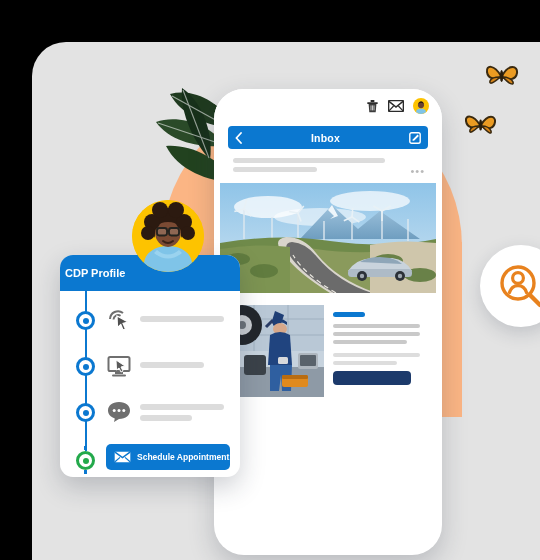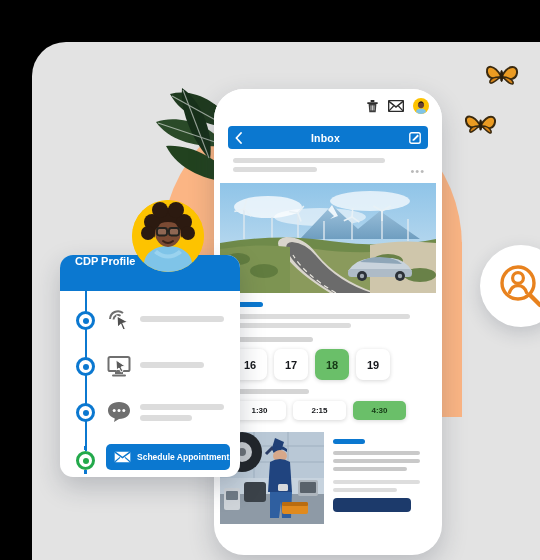--- a/index.html
+++ b/index.html
@@ -70,22 +70,22 @@
   .btext{flex:1;padding:7px 11px 0 9px;}
   .btag{width:32px;height:5px;background:#0b78d0;border-radius:3px;margin-bottom:7px;}
   .bln{height:4px;border-radius:3px;background:#c9c9c9;margin-bottom:4px;}
   .bln.l{background:#ddd;}
   .navybtn{margin-top:6px;width:78px;height:14px;border-radius:4px;background:#1c3a6b;}
 
   
   .cdp{position:absolute;left:28px;top:213px;width:180px;height:222px;
        background:#fff;border-radius:13px;overflow:hidden;
        box-shadow:0 10px 26px rgba(30,40,60,.22);}
-  .cdp-head{height:36px;background:#0b78d0;display:flex;align-items:flex-start;
-            padding-left:15px;}
+  .cdp-head{height:36px;background:#0b78d0;display:flex;align-items:center;
+            padding-left:5px;}
   .cdp-title{color:#fff;font-size:11px;font-weight:bold;}
   .cdp-body{position:relative;height:154px;}
 
   .rail{position:absolute;left:25px;top:0px;width:2px;height:160px;background:#0b78d0;}
   .rail-d{position:absolute;left:24px;top:155px;width:3px;height:42px;
           background:repeating-linear-gradient(to bottom,#0b78d0 0 4px,transparent 4px 8px);}
   .node{position:absolute;left:16px;width:19px;height:19px;border-radius:50%;
         background:#fff;border:3px solid #0b78d0;box-sizing:border-box;}
   .node i{position:absolute;left:3.5px;top:3.5px;width:6px;height:6px;border-radius:50%;
           background:#0b78d0;display:block;}
@@ -265,40 +265,20 @@
               <path d="M140 79 Q148 74 160 74 L170 75 Q178 77 182 81 Z" fill="#8fa6b8"></path>
               <rect x="128" y="86" width="64" height="8" rx="3.5" fill="#aebbc7"></rect>
               <circle cx="142" cy="93" r="5" fill="#2b3138"></circle>
                 <circle cx="142" cy="93" r="2.2" fill="#9fa8b0"></circle>
               <circle cx="180" cy="93" r="5" fill="#2b3138"></circle>
                 <circle cx="180" cy="93" r="2.2" fill="#9fa8b0"></circle>
             </g>
           </svg>
         </div>
 
-        <div class="sect">
-          <div class="tagbar"></div>
-          <div class="ln" style="width:93%"></div>
-          <div class="ln" style="width:62%"></div>
-
-          <div class="lbl" style="width:42%"></div>
-          <div class="daterow">
-            <div class="daybox">16</div>
-            <div class="daybox">17</div>
-            <div class="daybox sel">18</div>
-            <div class="daybox">19</div>
-          </div>
-
-          <div class="lbl" style="width:40%"></div>
-          <div class="timerow">
-            <div class="timebox">1:30</div>
-            <div class="timebox">2:15</div>
-            <div class="timebox sel">4:30</div>
-          </div>
-        </div>
 
         <div class="bottom">
           <div class="bthumb">
             <svg width="104" height="92" viewBox="0 0 104 92" preserveAspectRatio="none">
               <rect width="104" height="92" fill="#c7d3de"></rect>
               <rect x="0" y="0" width="104" height="46" fill="#b9c8d6"></rect>
               <g stroke="#9fb0c0" stroke-width="1">
                   <path d="M0 14h104"></path>
                   <path d="M0 30h104"></path>
                   <path d="M34 0v46"></path>

